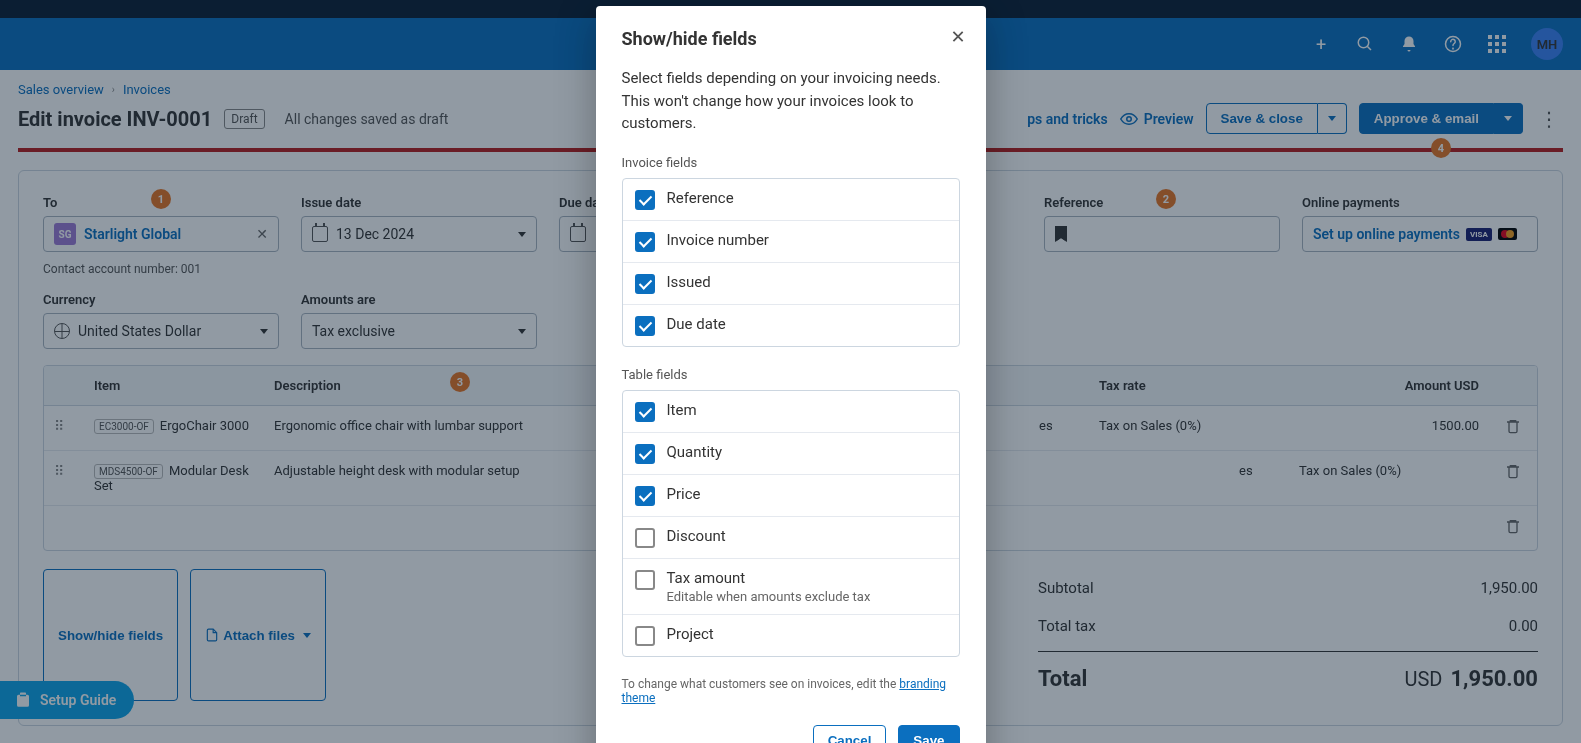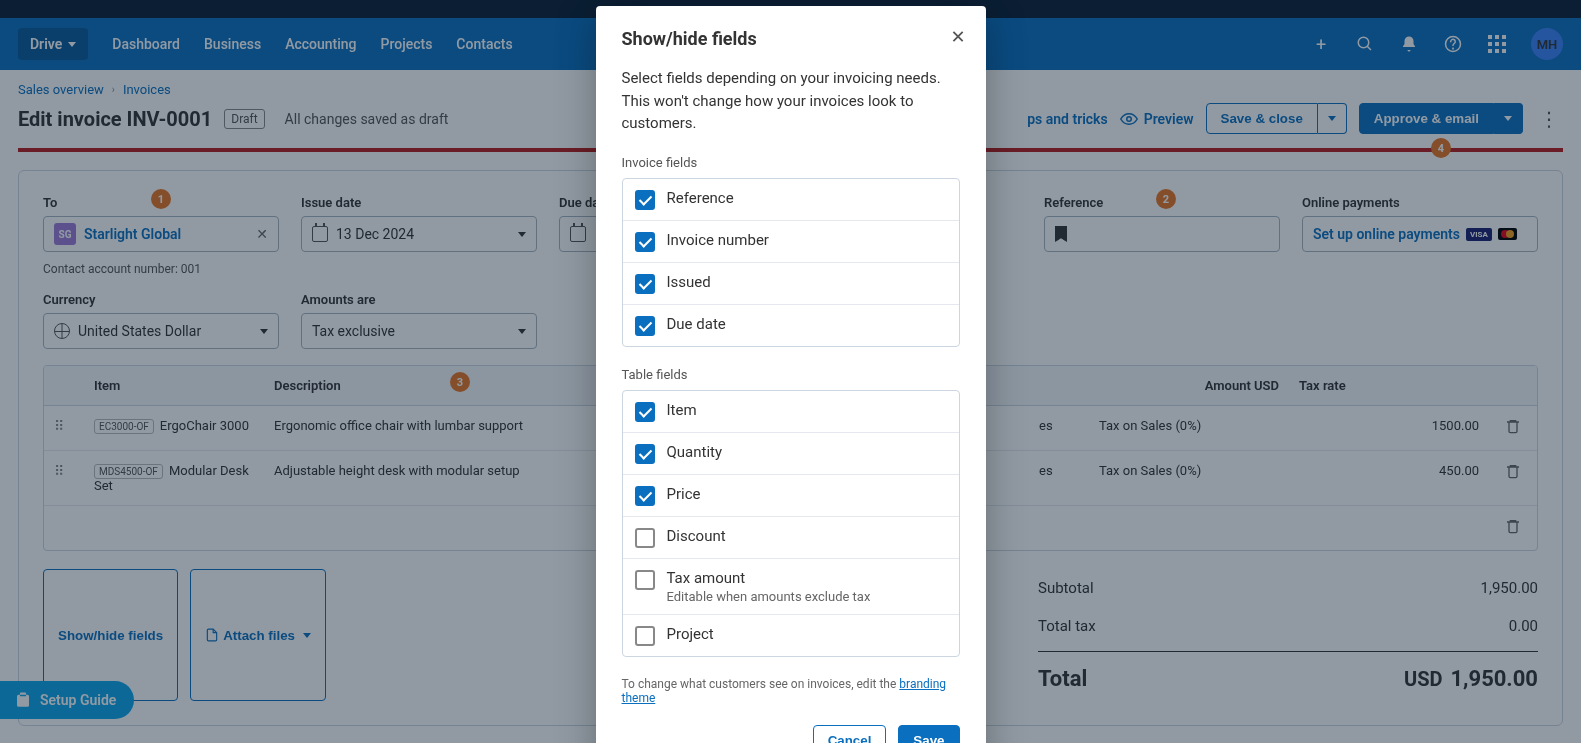--- a/index.html
+++ b/index.html
@@ -114,31 +114,20 @@
 .modal-note a { color: #0b6fbf; }
 .modal-actions { display: flex; justify-content: flex-end; gap: 12px; }
 .caret-dn { width: 0; height: 0; border-left: 4px solid transparent; border-right: 4px solid transparent; border-top: 5px solid currentColor; display: inline-block; }
 </style>
 </head>
 <body>
 
 <div class="top-banner"></div>
 
 <div class="nav">
-  <div class="nav-left">
-    <div class="org-btn">
-      <span>Drive</span>
-      <span class="caret-dn"></span>
-    </div>
-    <span class="nav-item">Dashboard</span>
-    <span class="nav-item">Business</span>
-    <span class="nav-item">Accounting</span>
-    <span class="nav-item">Projects</span>
-    <span class="nav-item">Contacts</span>
-  </div>
   <div class="nav-right">
     <span class="nav-icon">+</span>
     <span class="nav-icon">
       <svg viewBox="0 0 24 24" width="18" height="18" fill="none" stroke="#fff" stroke-width="2">
           <circle cx="10" cy="10" r="7"></circle>
           <line x1="20" y1="20" x2="15" y2="15"></line>
         </svg>
     </span>
     <span class="nav-icon">
       <svg viewBox="0 0 24 24" width="18" height="18" fill="#fff">
@@ -275,22 +264,22 @@
 
     <div class="tbl">
       <div class="tbl-head">
         <div class="th col-drag"></div>
         <div class="th col-item">Item</div>
         <div class="th col-desc" style="position:relative;">
           <span>Description</span>
           <span class="step-badge" style="top:6px; left:186px;">3</span>
         </div>
         <div class="th" style="width:60px;"></div>
+        <div class="th col-tax">Tax rate</div>
         <div class="th col-amt">Amount USD</div>
-        <div class="th col-tax">Tax rate</div>
         <div class="th col-del"></div>
       </div>
 
       <div class="tbl-row">
         <div class="drag-handle col-drag">⠿</div>
         <div class="td col-item">
           <span class="sku">EC3000-OF</span><span>ErgoChair 3000</span>
         </div>
         <div class="td col-desc">Ergonomic office chair with lumbar support</div>
         <div class="td" style="width:60px;">es</div>
@@ -302,21 +291,20 @@
       </div>
 
       <div class="tbl-row">
         <div class="drag-handle col-drag">⠿</div>
         <div class="td col-item">
           <span class="sku">MDS4500-OF</span><span>Modular Desk Set</span>
         </div>
         <div class="td col-desc">Adjustable height desk with modular setup</div>
         <div class="td" style="width:60px;">es</div>
         <div class="td col-tax">Tax on Sales (0%)</div>
-        <div class="td col-amt">450.00</div>
         <div class="td col-del"><span class="trash"><svg viewBox="0 0 24 24" fill="none" stroke="#666" stroke-width="2">
                 <path d="M3 6h18M8 6V4h8v2m-10 0v14a2 2 0 002 2h8a2 2 0 002-2V6"></path>
               </svg></span></div>
       </div>
 
       <div class="tbl-row tbl-empty">
         <div class="col-drag"></div>
           <div class="col-item"></div>
           <div class="col-desc"></div>
           <div style="width:60px"></div>
@@ -345,21 +333,21 @@
           <span>Subtotal</span>
           <span>1,950.00</span>
         </div>
         <div class="tot-row">
           <span>Total tax</span>
           <span>0.00</span>
         </div>
         <div class="tot-divider"></div>
         <div class="tot-row tot-grand">
           <span>Total</span>
-          <span><span style="font-weight:700;font-size:20px;margin-right:8px;">USD</span><span>1,950.00</span></span>
+          <span><span style="font-weight:400;font-size:20px;margin-right:8px;">USD</span><span>1,950.00</span></span>
         </div>
       </div>
     </div>
 
   </div>
 </div>
 
 <div class="setup-guide">
   <svg viewBox="0 0 24 24">
       <path d="M9 2h6a1 1 0 011 1v2H8V3a1 1 0 011-1zm-3 3h2v2h8V5h2a2 2 0 012 2v12a2 2 0 01-2 2H6a2 2 0 01-2-2V7a2 2 0 012-2z"></path>

